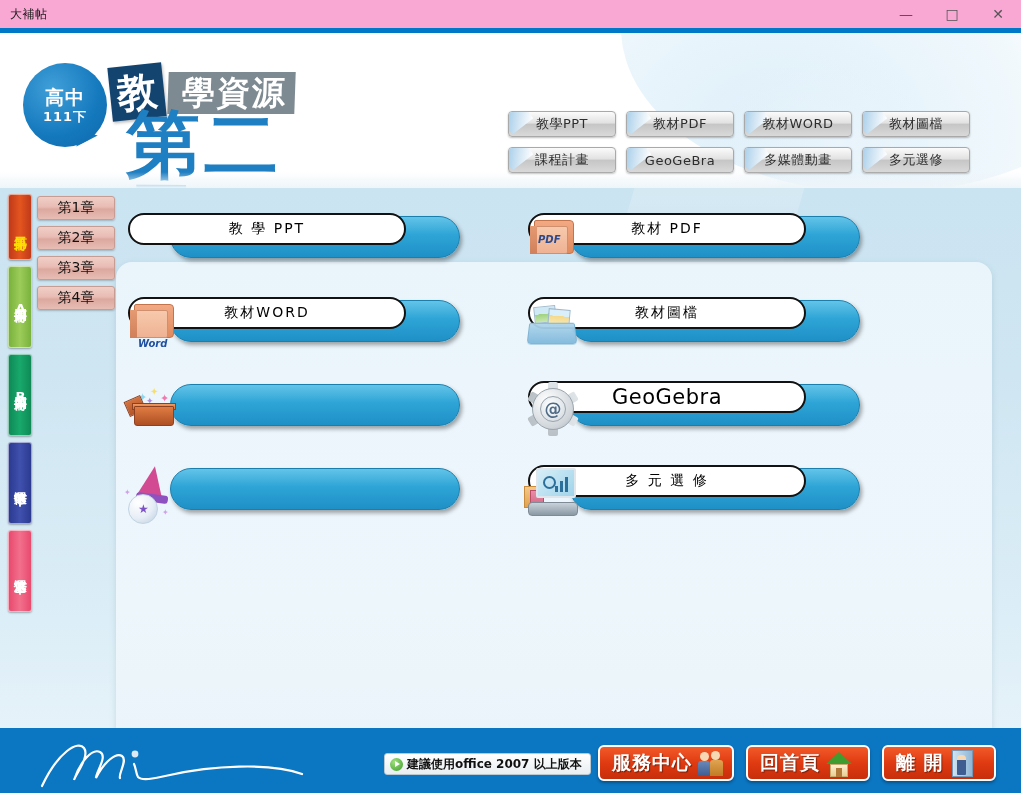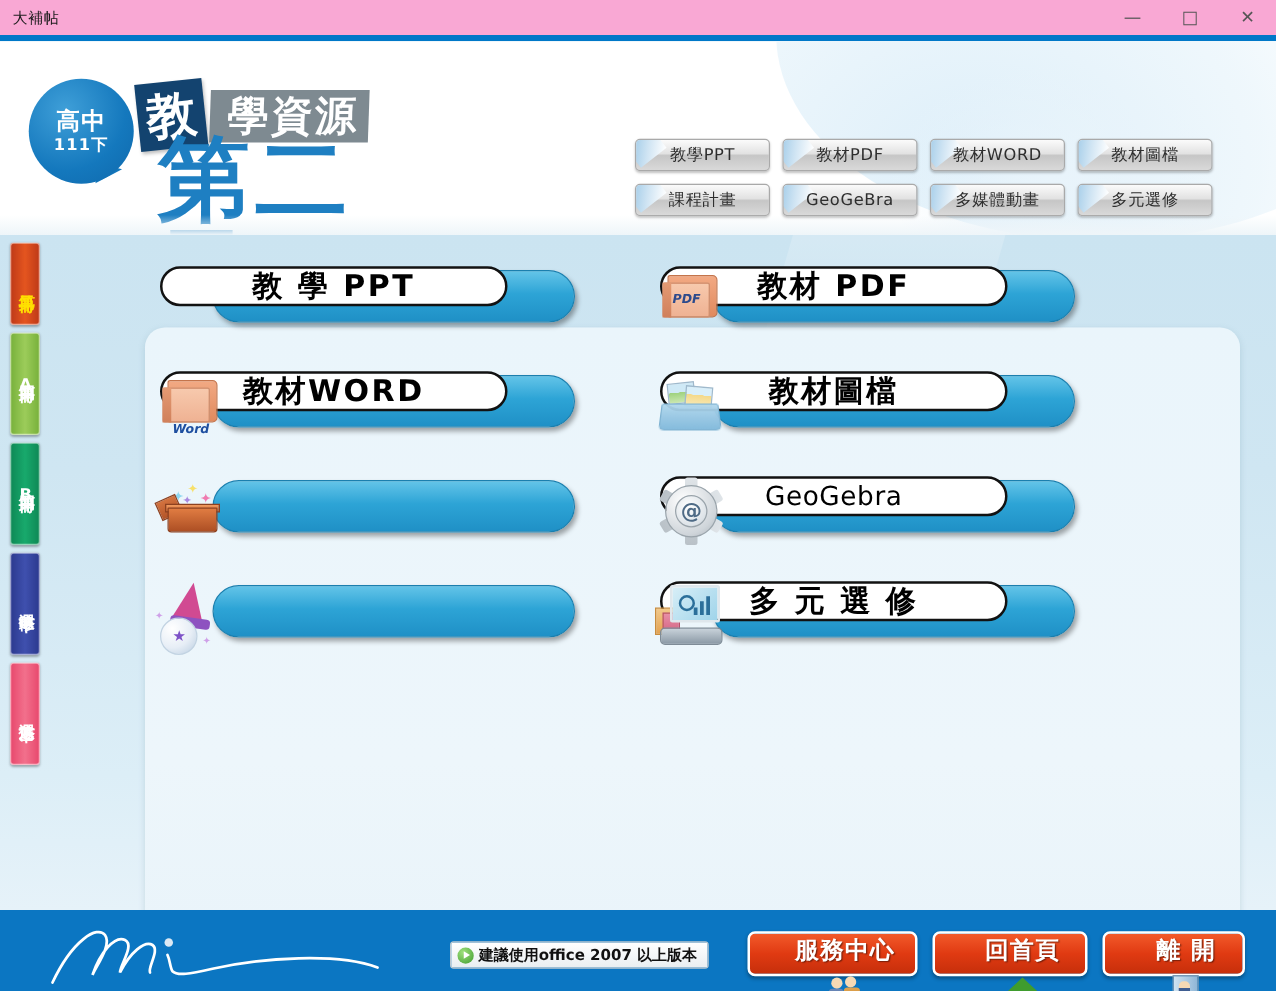--- a/index.html
+++ b/index.html
@@ -199,21 +199,21 @@
     border: 1px solid #1b7fae;
     box-shadow: 2px 3px 4px rgba(0,0,0,.35);
   }
   .menu-pill-inner {
     position: absolute; left: 6px; top: 5px;
     width: 278px; height: 32px;
     border-radius: 16px;
     background: #ffffff;
     border: 2px solid #121212;
     display: flex; align-items: center; justify-content: center;
-    font-size: 24px; color: #000000; font-weight: bold;
+    font-size: 14px; color: #000000; font-weight: normal;
     letter-spacing: 2px;
   }
   .menu-pill-inner.latin { letter-spacing: 0.5px; font-weight: normal; font-size: 21px; }
   .menu-icon {
     position: absolute; left: 0; top: 0; width: 62px; height: 58px;
     z-index: 3;
   }
 
   
   .ic-ppt .tv {
@@ -376,21 +376,21 @@
     border: 1px solid #b84e6b;
   }
 
   
   #footer {
     position: absolute; left: 0; top: 728px; width: 1021px; height: 65px;
     background: #0b76c2;
   }
   #nani-logo { position: absolute; left: 30px; top: 6px; width: 300px; height: 56px; }
   #office-note {
-    position: absolute; left: 360px; top: 753px;
+    position: absolute; left: 384px; top: 753px;
     height: 22px; padding: 0 8px 0 5px;
     border-radius: 3px;
     background: linear-gradient(to bottom, #ffffff, #e9eef1);
     border: 1px solid #bcc8cf;
     display: flex; align-items: center; gap: 4px;
     font-size: 12px; font-weight: bold; color: #111111;
   }
   #office-note .play {
     width: 13px; height: 13px; border-radius: 50%;
     background: radial-gradient(circle at 35% 30%, #9fe07c, #3f9c2e);
@@ -403,24 +403,23 @@
     border-bottom: 3.5px solid transparent;
     margin-left: 1px;
   }
   .redbtn {
     position: absolute; top: 745px; height: 36px;
     border-radius: 6px;
     background: linear-gradient(to bottom, #f25a2a 0%, #e03a12 50%, #c62f0b 100%);
     border: 2px solid #ffffff;
     box-shadow: 0 2px 3px rgba(0,0,0,.3);
     display: flex; align-items: center; justify-content: flex-start;
-    padding: 0 8px 0 28px; gap: 6px;
+    padding: 0 8px 0 12px; gap: 6px;
     color: #ffffff; font-size: 19px; font-weight: bold; letter-spacing: 1px;
     text-shadow: 1px 1px 1px rgba(0,0,0,.45);
-    flex-direction: column;
   }
   #btn-service { left: 598px; width: 136px; }
   #btn-home    { left: 746px; width: 124px; }
   #btn-exit    { left: 882px; width: 114px; }
   .btn-ico { width: 26px; height: 28px; position: relative; flex: 0 0 26px; }
 
   .ppl .h1, .ppl .h2 { position: absolute; border-radius: 50%; }
   .ppl .h1 { left: 2px; top: 3px; width: 9px; height: 9px; background: #f6d9b4; }
   .ppl .h2 { left: 13px; top: 2px; width: 9px; height: 9px; background: #f6d9b4; }
   .ppl .b1 { position: absolute; left: 0px; top: 12px; width: 12px; height: 15px;
@@ -516,20 +515,26 @@
   <div id="panel"></div>
 
   <div id="vol-tabs">
     <div class="vol-tab v1">第二冊</div>
     <div class="vol-tab v2">第四冊A</div>
     <div class="vol-tab v3">第四冊B</div>
     <div class="vol-tab v4">選修甲下</div>
     <div class="vol-tab v5">選修乙下</div>
   </div>
 
+  <div id="chapters">
+    <div class="chapbtn">第1章</div>
+    <div class="chapbtn">第2章</div>
+    <div class="chapbtn">第3章</div>
+    <div class="chapbtn">第4章</div>
+  </div>
 </div>
 
 <div id="menu-grid">
 
   <div class="menu-item">
     <div class="menu-pill"></div>
     <div class="menu-pill-inner">教 學 PPT</div>
   </div>
 
   <div class="menu-item">

